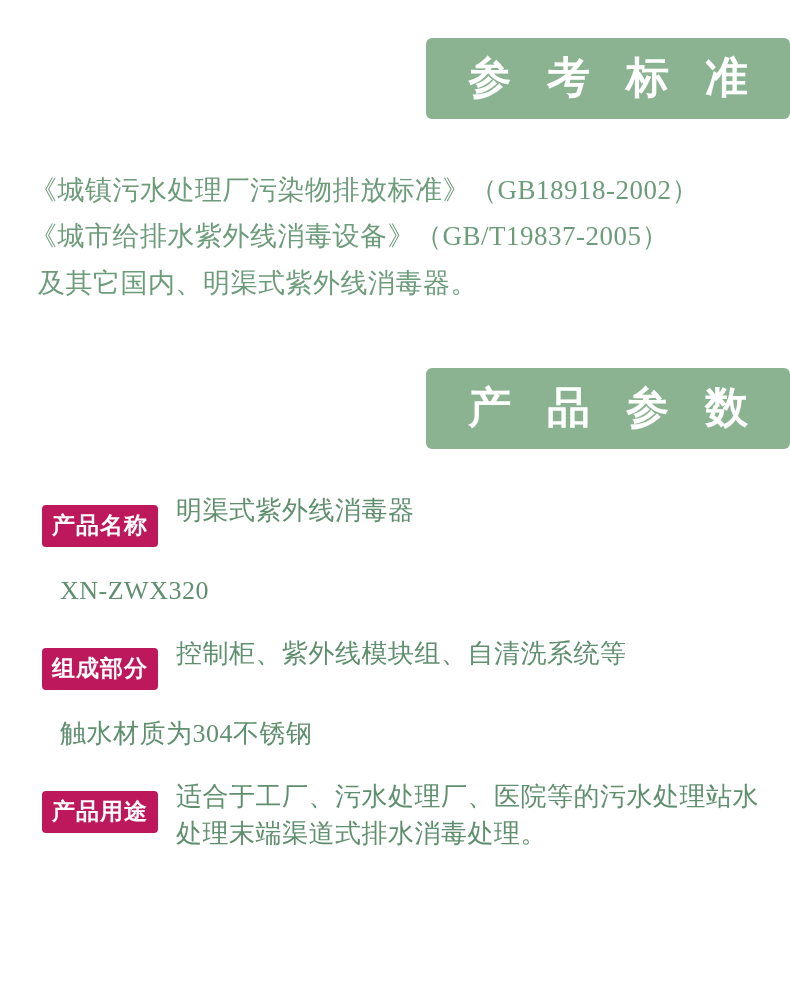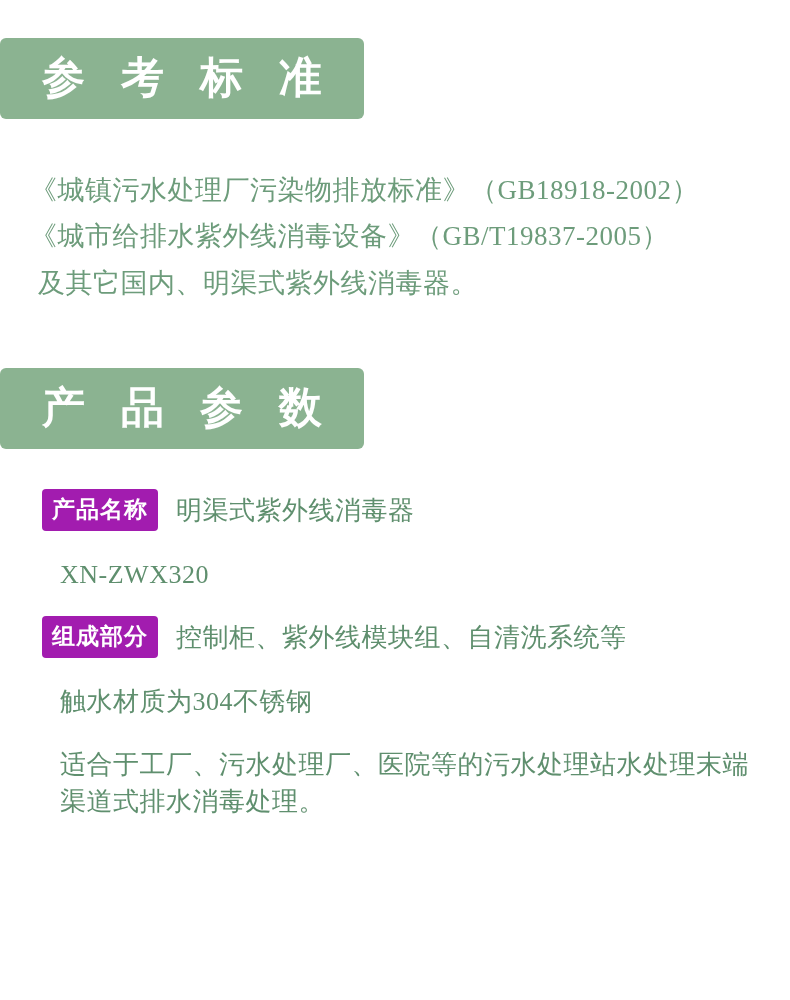--- a/index.html
+++ b/index.html
@@ -17,21 +17,21 @@
   .page {
     position: relative;
     width: 790px;
     height: 1000px;
     box-sizing: border-box;
   }
 
   
   .heading-wrap {
     display: flex;
-    justify-content: flex-start;
+    justify-content: flex-end;
   }
   .heading-badge {
     background: #8bb391;
     color: #ffffff;
     font-family: "Liberation Sans", "DejaVu Sans", sans-serif;
     font-weight: bold;
     font-size: 43px;
     letter-spacing: 12px;
     text-indent: 12px;
     padding: 18px 30px 20px 30px;
@@ -61,30 +61,31 @@
     margin: 40px 0 0 0;
     padding: 0 24px 0 42px;
   }
   .param-row {
     display: flex;
     align-items: flex-start;
     margin-bottom: 22px;
   }
   .param-label {
     flex: 0 0 auto;
-    background: #a21caf;
+    background: #be185d;
     color: #ffffff;
     font-family: "Liberation Sans", "DejaVu Sans", sans-serif;
     font-weight: bold;
     font-size: 23px;
     line-height: 1;
     padding: 9px 10px 10px 10px;
     border-radius: 4px;
     white-space: nowrap;
     letter-spacing: 1px;
+    margin-top: 16px;
   }
   .param-value {
     flex: 1 1 auto;
     margin-left: 18px;
     font-size: 26px;
     line-height: 1.45;
     color: #5f8f6e;
     padding-top: 3px;
     letter-spacing: 0.5px;
   }
@@ -128,18 +129,19 @@
     <div class="param-row">
       <div class="param-label">组成部分</div>
       <div class="param-value">控制柜、紫外线模块组、自清洗系统等</div>
     </div>
 
     <div class="param-row">
       <div class="param-value">触水材质为304不锈钢</div>
     </div>
 
     <div class="param-row">
+      <div class="param-label">产品用途</div>
       <div class="param-value">适合于工厂、污水处理厂、医院等的污水处理站水处理末端渠道式排水消毒处理。</div>
     </div>
 
   </div>
 
 </div>
 
 </body></html>

